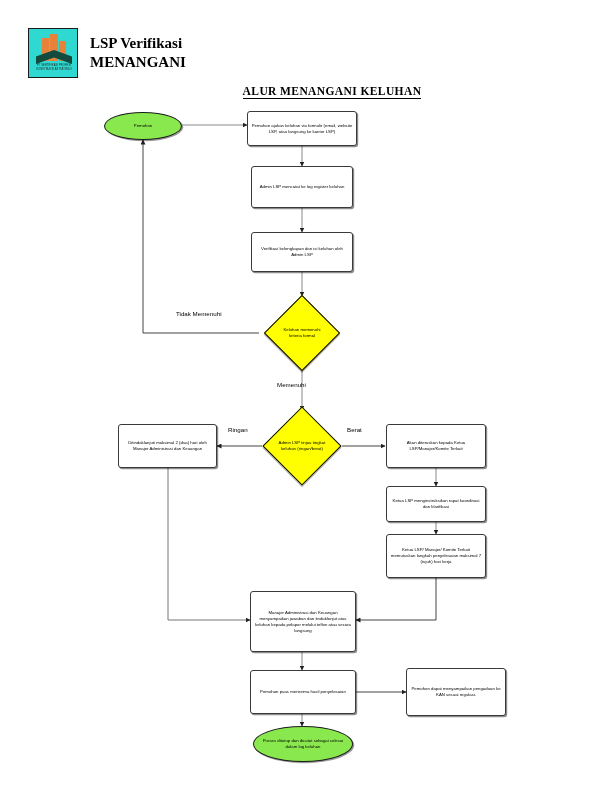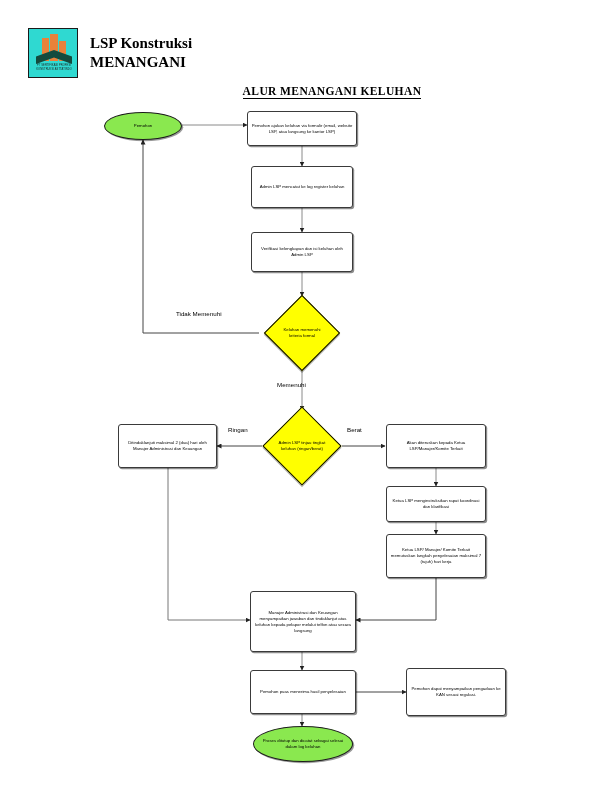--- a/index.html
+++ b/index.html
@@ -182,21 +182,21 @@
       <div class="logo-tower logo-t1"></div>
       <div class="logo-tower logo-t2"></div>
       <div class="logo-tower logo-t3"></div>
       <div class="logo-chev"></div>
       <div class="logo-text-lines">
         <div>PT SERTIFIKASI PROFESI</div>
         <div>KONSTRUKSI ASTTATINDO</div>
       </div>
     </div>
     <div id="brand">
-      <div>LSP Konstruksi</div>
+      <div>LSP Verifikasi</div>
       <div>MENANGANI</div>
     </div>
   </div>
 
   <div id="chart-title">
     <span>ALUR MENANGANI KELUHAN</span>
   </div>
 
   <div id="flow">
 

